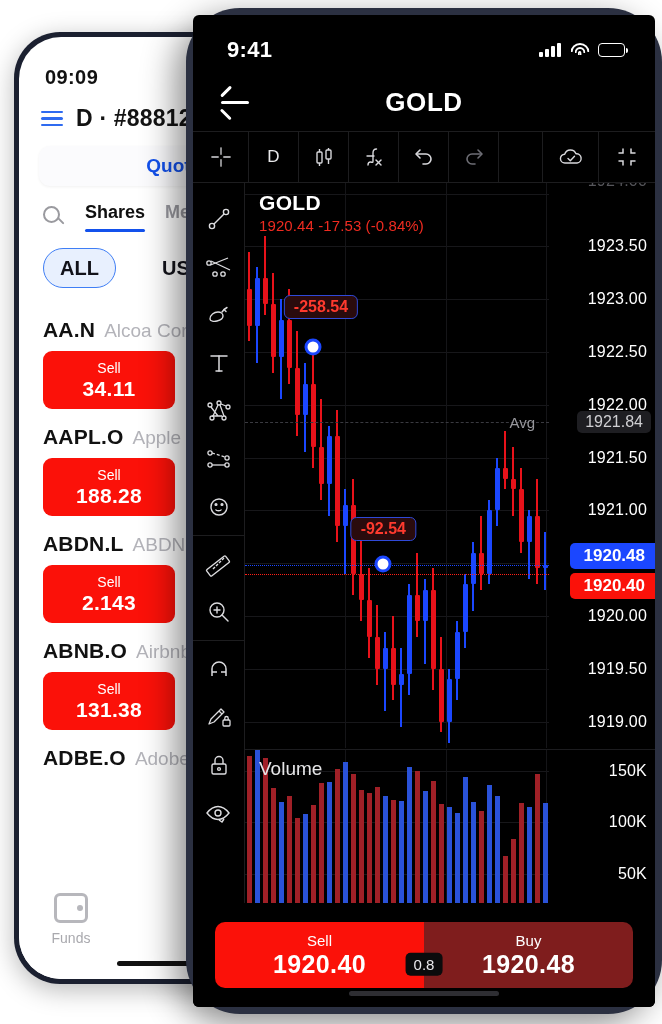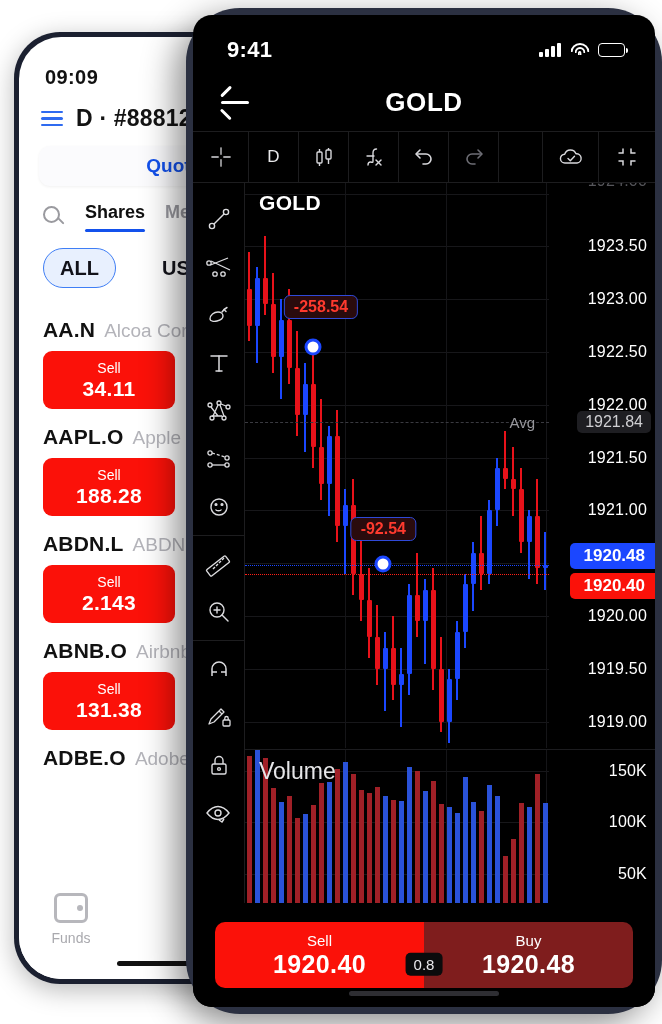--- a/index.html
+++ b/index.html
@@ -100,21 +100,21 @@
     position: absolute; left: 186px; top: 8px;
     width: 476px; height: 1006px;
     background: #2b3041;
     border-radius: 54px;
     padding: 7px;
     box-shadow: -10px 10px 34px rgba(0,0,0,.45);
   }
   #phone-front-screen {
     width: 100%; height: 100%;
     background: #000;
-    border-radius: 19px;
+    border-radius: 6px;
     overflow: hidden; position: relative;
     display: flex; flex-direction: column;
   }
   .df-status {
     height: 58px; display: flex; align-items: center; justify-content: space-between;
     padding: 12px 30px 0 34px; color: #fff; flex: none;
   }
   .df-status .clock { font-size: 22px; font-weight: 700; letter-spacing: .3px; }
   .df-status .icons { display: flex; align-items: center; gap: 9px; }
   .bars { display: flex; align-items: flex-end; gap: 2.5px; height: 14px; }
@@ -178,21 +178,21 @@
     padding: 3px 10px 3px 14px; border-radius: 5px 0 0 5px;
     color: #fff; font-size: 17px; font-weight: 600; white-space: nowrap;
   }
   .bid-line { position: absolute; left: 0; right: 106px; border-top: 1.5px dotted #ff2018; }
   .ask-line { position: absolute; left: 0; right: 106px; border-top: 1.5px dotted #1b47ff; }
 
   .chart-hdr { position: absolute; left: 14px; top: 8px; z-index: 4; }
   .chart-hdr .sym { color: #fff; font-size: 21px; font-weight: 700; letter-spacing: .3px; }
   .chart-hdr .quote { color: #ef2b20; font-size: 15px; margin-top: 2px; letter-spacing: .1px; }
 
-  .vol-title { position: absolute; left: 14px; top: 8px; color: #e6e6e8; font-size: 23px; z-index: 3; }
+  .vol-title { position: absolute; left: 14px; top: 8px; color: #e6e6e8; font-size: 19px; z-index: 3; }
 
   .candle { position: absolute; }
   .candle .wick { position: absolute; left: 50%; transform: translateX(-50%); width: 2px; }
   .candle .body { position: absolute; left: 0; width: 100%; border-radius: 1px; }
   .volbar { position: absolute; bottom: 0; }
 
   .marker {
     position: absolute; transform: translate(-50%, -50%);
     background: #2a0b0d; border: 1.6px solid #2f49d8; border-radius: 6px;
     color: #ff3a2e; font-size: 16px; font-weight: 600; padding: 2px 9px; white-space: nowrap; z-index: 6;
@@ -549,20 +549,21 @@
                   <path d="M15 21l3 2 2-3"></path>
                 </g>
               </svg>
           </div>
         </div>
 
         <div class="df-chartarea">
 
           <div class="chart-hdr">
             <div class="sym">GOLD</div>
+            <div class="quote">1920.44 -17.53 (-0.84%)</div>
           </div>
 
           <div class="chart-pane" id="chart-pane">
               <div class="grid-h" style="top: 10.5607px; right: 106px;"></div>
               <div class="grid-h" style="top: 63.3645px; right: 106px;"></div>
               <div class="grid-h" style="top: 116.168px; right: 106px;"></div>
               <div class="grid-h" style="top: 168.972px; right: 106px;"></div>
               <div class="grid-h" style="top: 221.776px; right: 106px;"></div>
               <div class="grid-h" style="top: 274.579px; right: 106px;"></div>
               <div class="grid-h" style="top: 327.383px; right: 106px;"></div>

